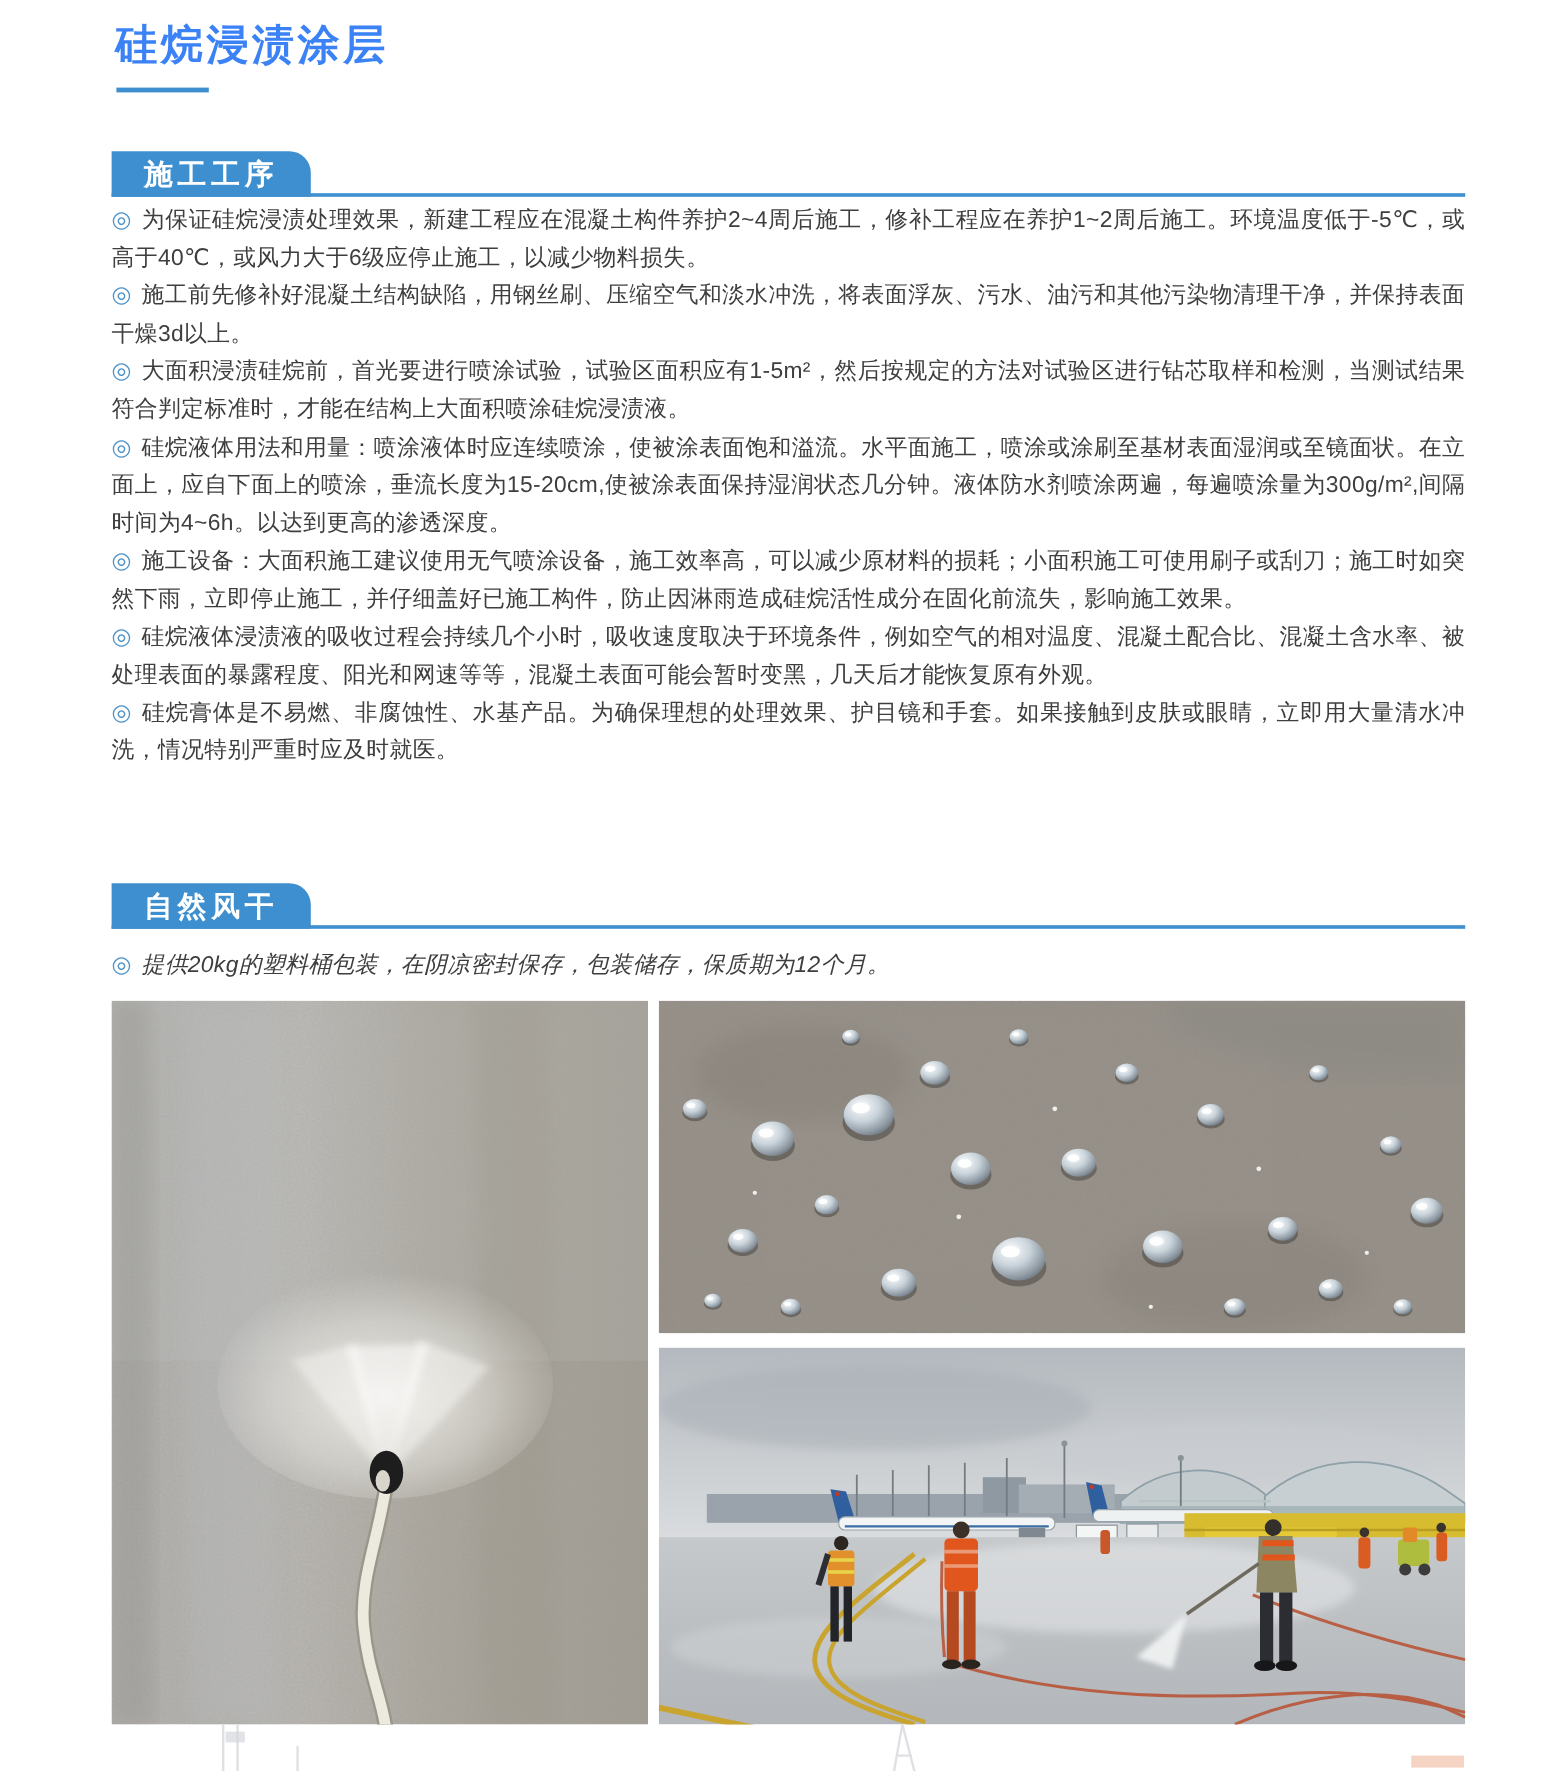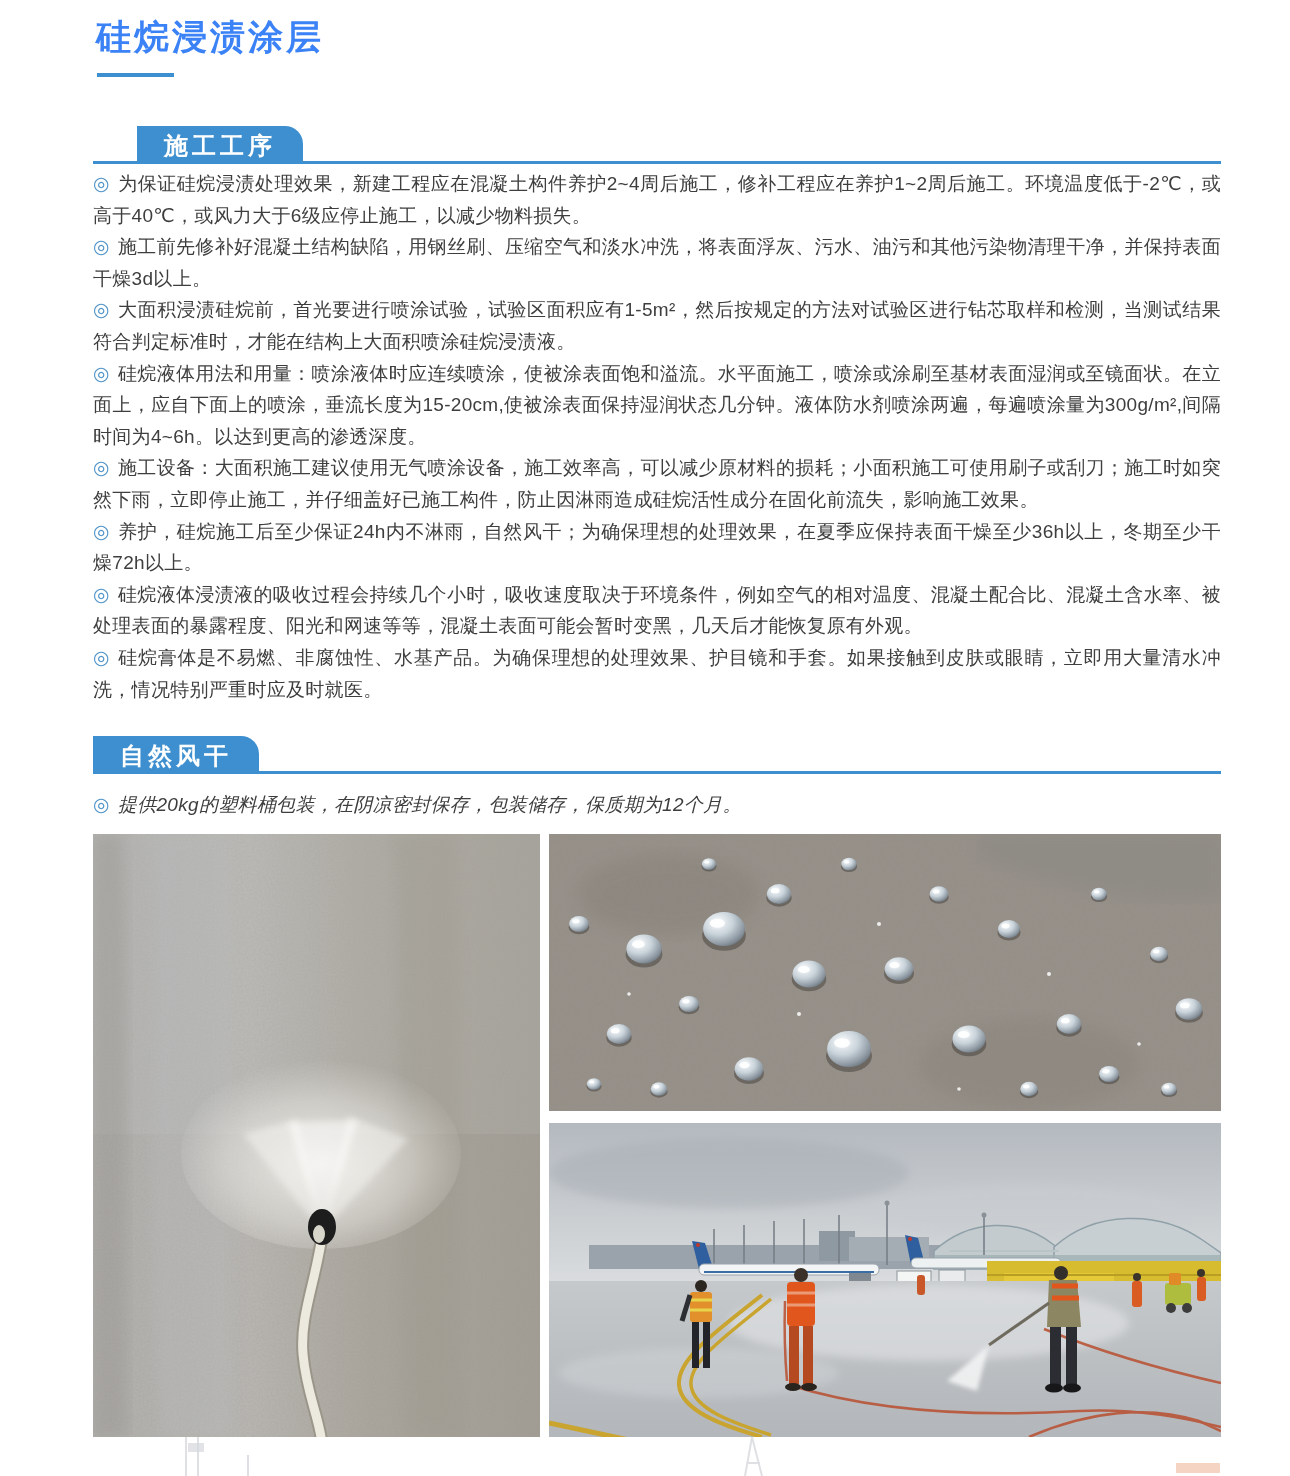--- a/index.html
+++ b/index.html
@@ -19,21 +19,21 @@
     position:absolute; left:93px; width:1128px; height:3px; background:#3e8fcf;
   }
   .rule-1 { top:161px; }
   .rule-2 { top:771px; }
 
   .badge {
     position:absolute; left:93px; height:38px; background:#3e8fcf;
     color:#ffffff; font-size:24px; font-weight:700; line-height:39px;
     padding:0 27px; letter-spacing:4px; border-radius:0 18px 0 0;
   }
-  .badge-1 { top:126px;margin-left:44px; }
+  .badge-1 { top:126px; }
   .badge-2 { top:736px; }
 
   .para-block { position:absolute; left:93px; width:1128px; }
   .block-1 { top:168px; }
   .block-2 { top:789px;font-style:italic; }
   .para {
     font-size:19px; line-height:31.6px; color:#3e3e3e;
     text-align:justify; letter-spacing:0.3px;
   }
   .bullet { color:#4f93c8; margin-right:8px; }
@@ -52,26 +52,25 @@
 
   <h1 class="page-title">硅烷浸渍涂层</h1>
   <div class="title-underline"></div>
 
   <div class="section-rule rule-1"></div>
   <div class="badge badge-1">
     <span>施工工序</span>
   </div>
 
   <div class="para-block block-1">
-    <p class="para"><span class="bullet">◎</span><span>为保证硅烷浸渍处理效果，新建工程应在混凝土构件养护2~4周后施工，修补工程应在养护1~2周后施工。环境温度低于-2℃，或高于40℃，或风力大于6级应停止施工，以减少物料损失。</span></p>
+    <p class="para"><span class="bullet">◎</span><span>为保证硅烷浸渍处理效果，新建工程应在混凝土构件养护2~4周后施工，修补工程应在养护1~2周后施工。环境温度低于-5℃，或高于40℃，或风力大于6级应停止施工，以减少物料损失。</span></p>
     <p class="para"><span class="bullet">◎</span><span>施工前先修补好混凝土结构缺陷，用钢丝刷、压缩空气和淡水冲洗，将表面浮灰、污水、油污和其他污染物清理干净，并保持表面干燥3d以上。</span></p>
     <p class="para"><span class="bullet">◎</span><span>大面积浸渍硅烷前，首光要进行喷涂试验，试验区面积应有1-5m²，然后按规定的方法对试验区进行钻芯取样和检测，当测试结果符合判定标准时，才能在结构上大面积喷涂硅烷浸渍液。</span></p>
     <p class="para"><span class="bullet">◎</span><span>硅烷液体用法和用量：喷涂液体时应连续喷涂，使被涂表面饱和溢流。水平面施工，喷涂或涂刷至基材表面湿润或至镜面状。在立面上，应自下面上的喷涂，垂流长度为15-20cm,使被涂表面保持湿润状态几分钟。液体防水剂喷涂两遍，每遍喷涂量为300g/m²,间隔时间为4~6h。以达到更高的渗透深度。</span></p>
     <p class="para"><span class="bullet">◎</span><span>施工设备：大面积施工建议使用无气喷涂设备，施工效率高，可以减少原材料的损耗；小面积施工可使用刷子或刮刀；施工时如突然下雨，立即停止施工，并仔细盖好已施工构件，防止因淋雨造成硅烷活性成分在固化前流失，影响施工效果。</span></p>
-    <p class="para"><span class="bullet">◎</span><span>养护，硅烷施工后至少保证24h内不淋雨，自然风干；为确保理想的处理效果，在夏季应保持表面干燥至少36h以上，冬期至少干燥72h以上。</span></p>
     <p class="para"><span class="bullet">◎</span><span>硅烷液体浸渍液的吸收过程会持续几个小时，吸收速度取决于环境条件，例如空气的相对温度、混凝土配合比、混凝土含水率、被处理表面的暴露程度、阳光和网速等等，混凝土表面可能会暂时变黑，几天后才能恢复原有外观。</span></p>
     <p class="para"><span class="bullet">◎</span><span>硅烷膏体是不易燃、非腐蚀性、水基产品。为确保理想的处理效果、护目镜和手套。如果接触到皮肤或眼睛，立即用大量清水冲洗，情况特别严重时应及时就医。</span></p>
   </div>
 
   <div class="section-rule rule-2"></div>
   <div class="badge badge-2">
     <span>自然风干</span>
   </div>
 
   <div class="para-block block-2">

